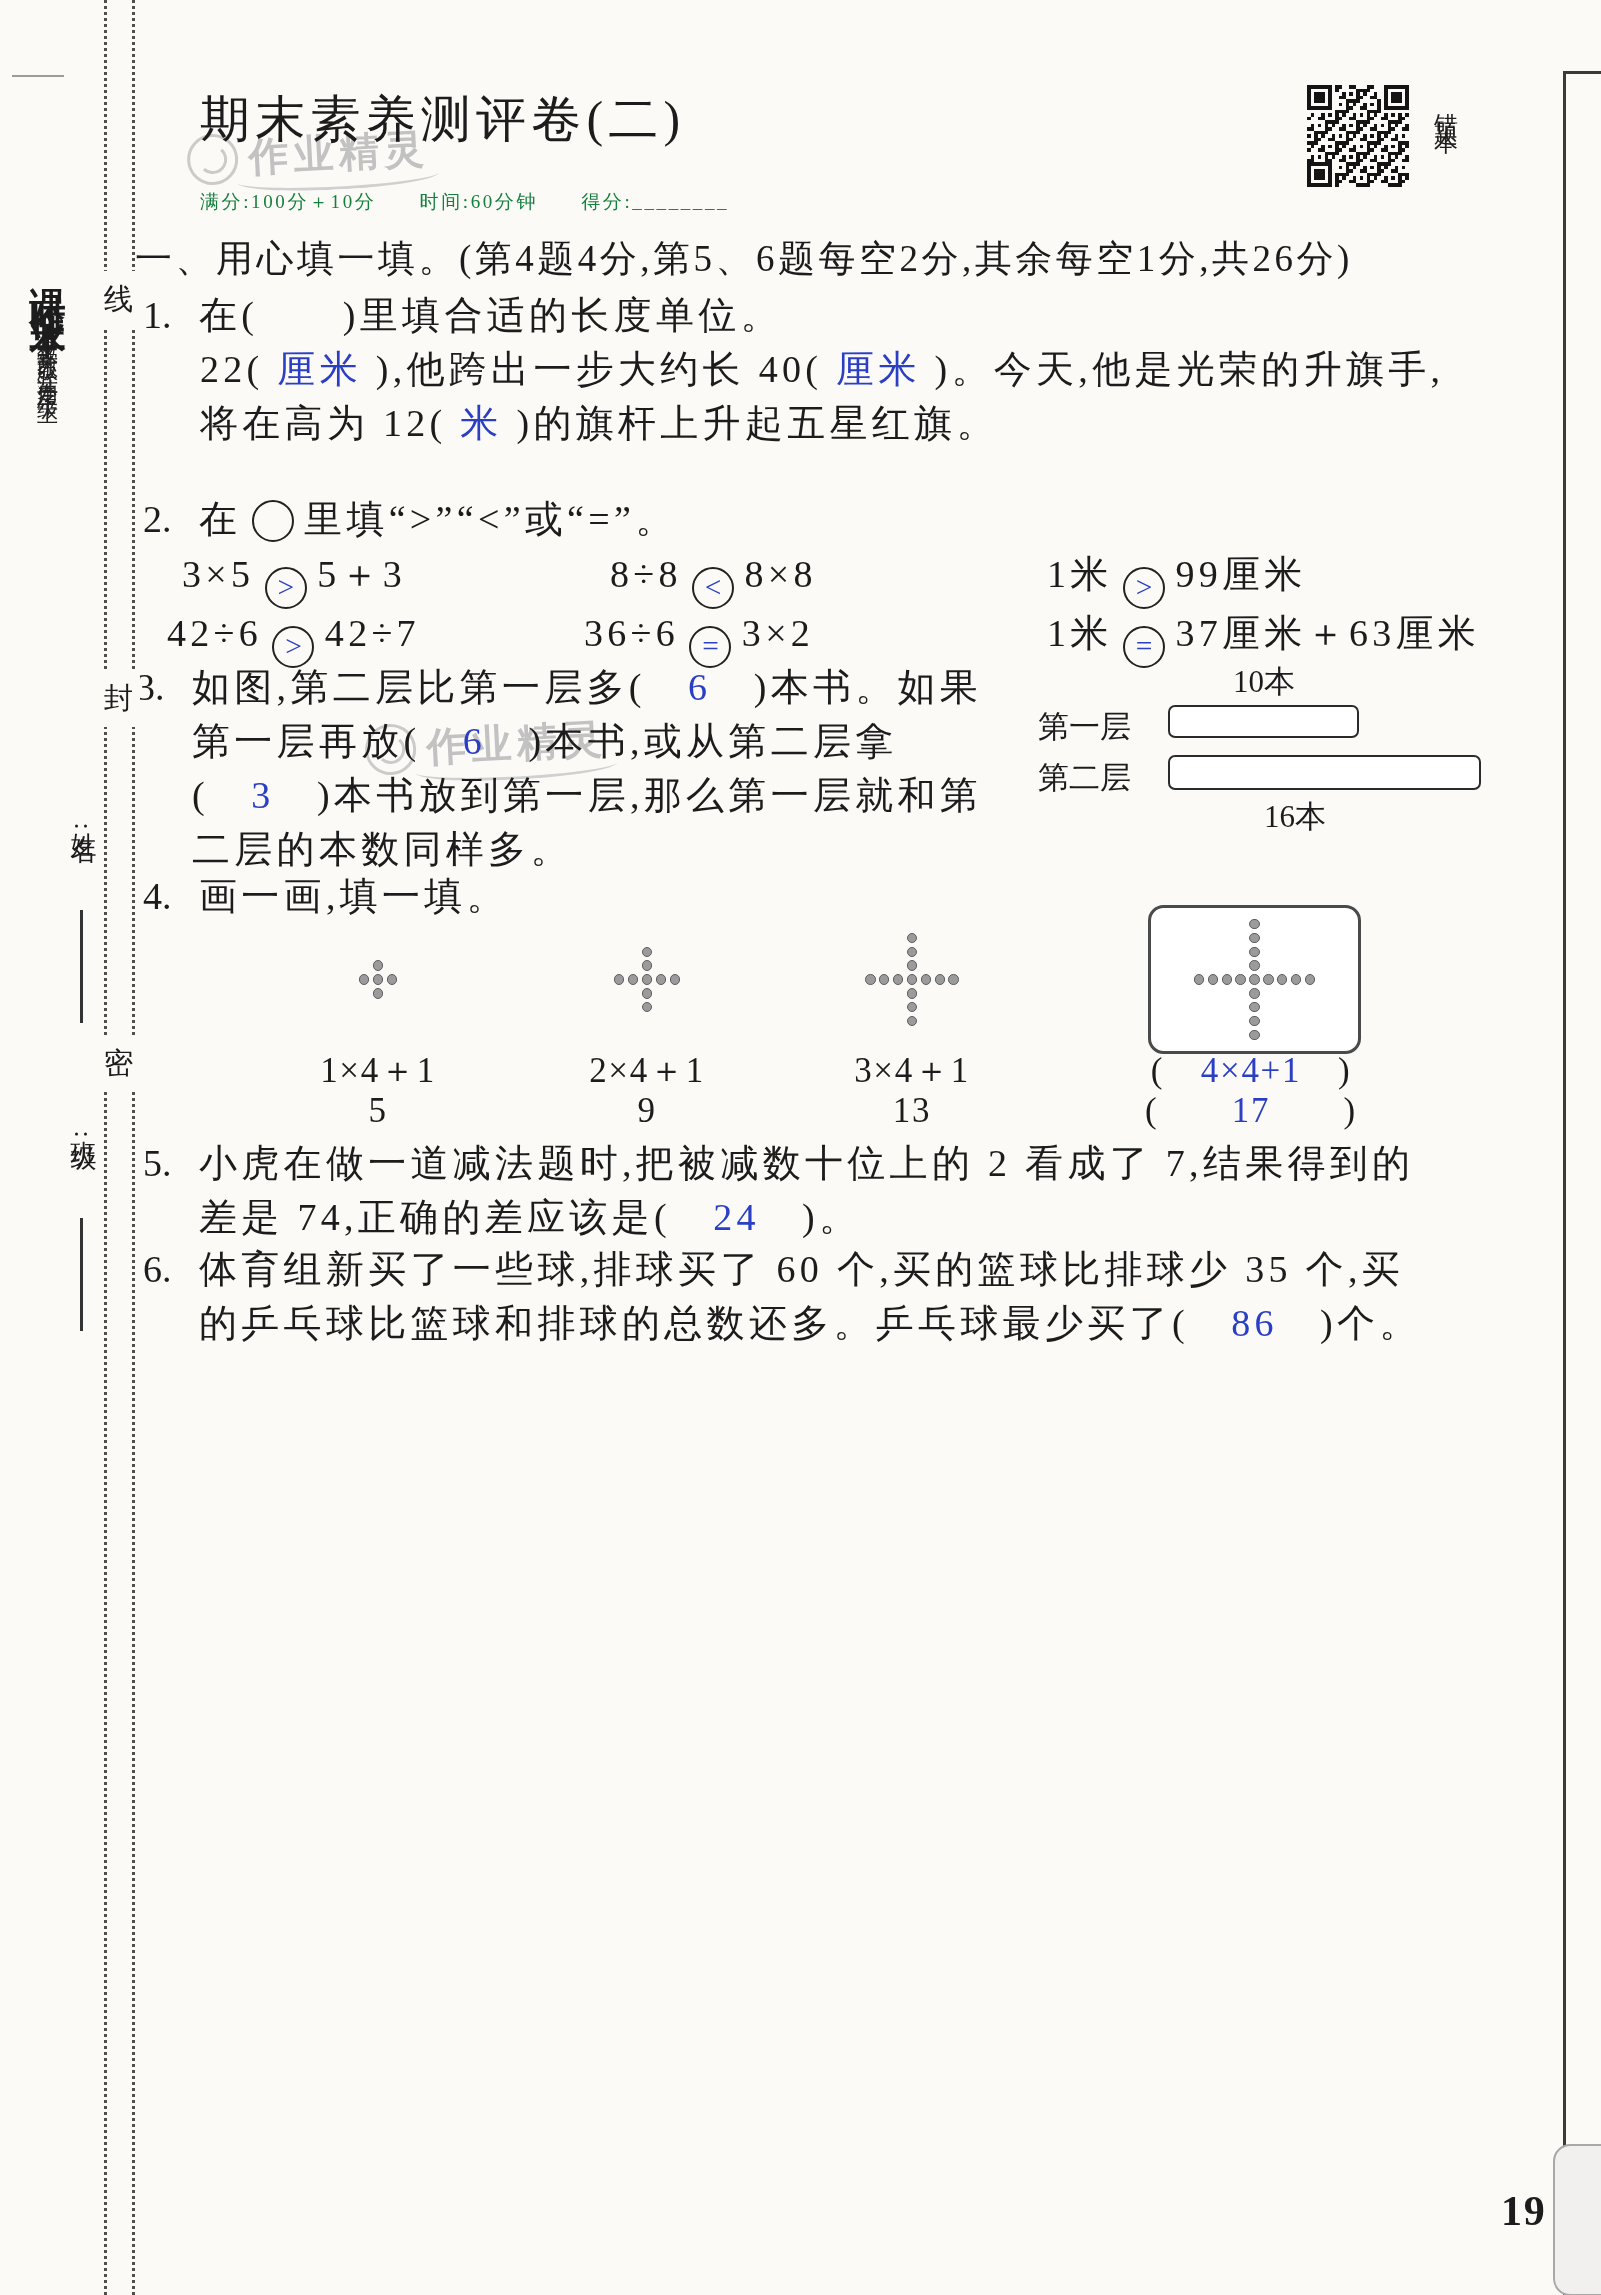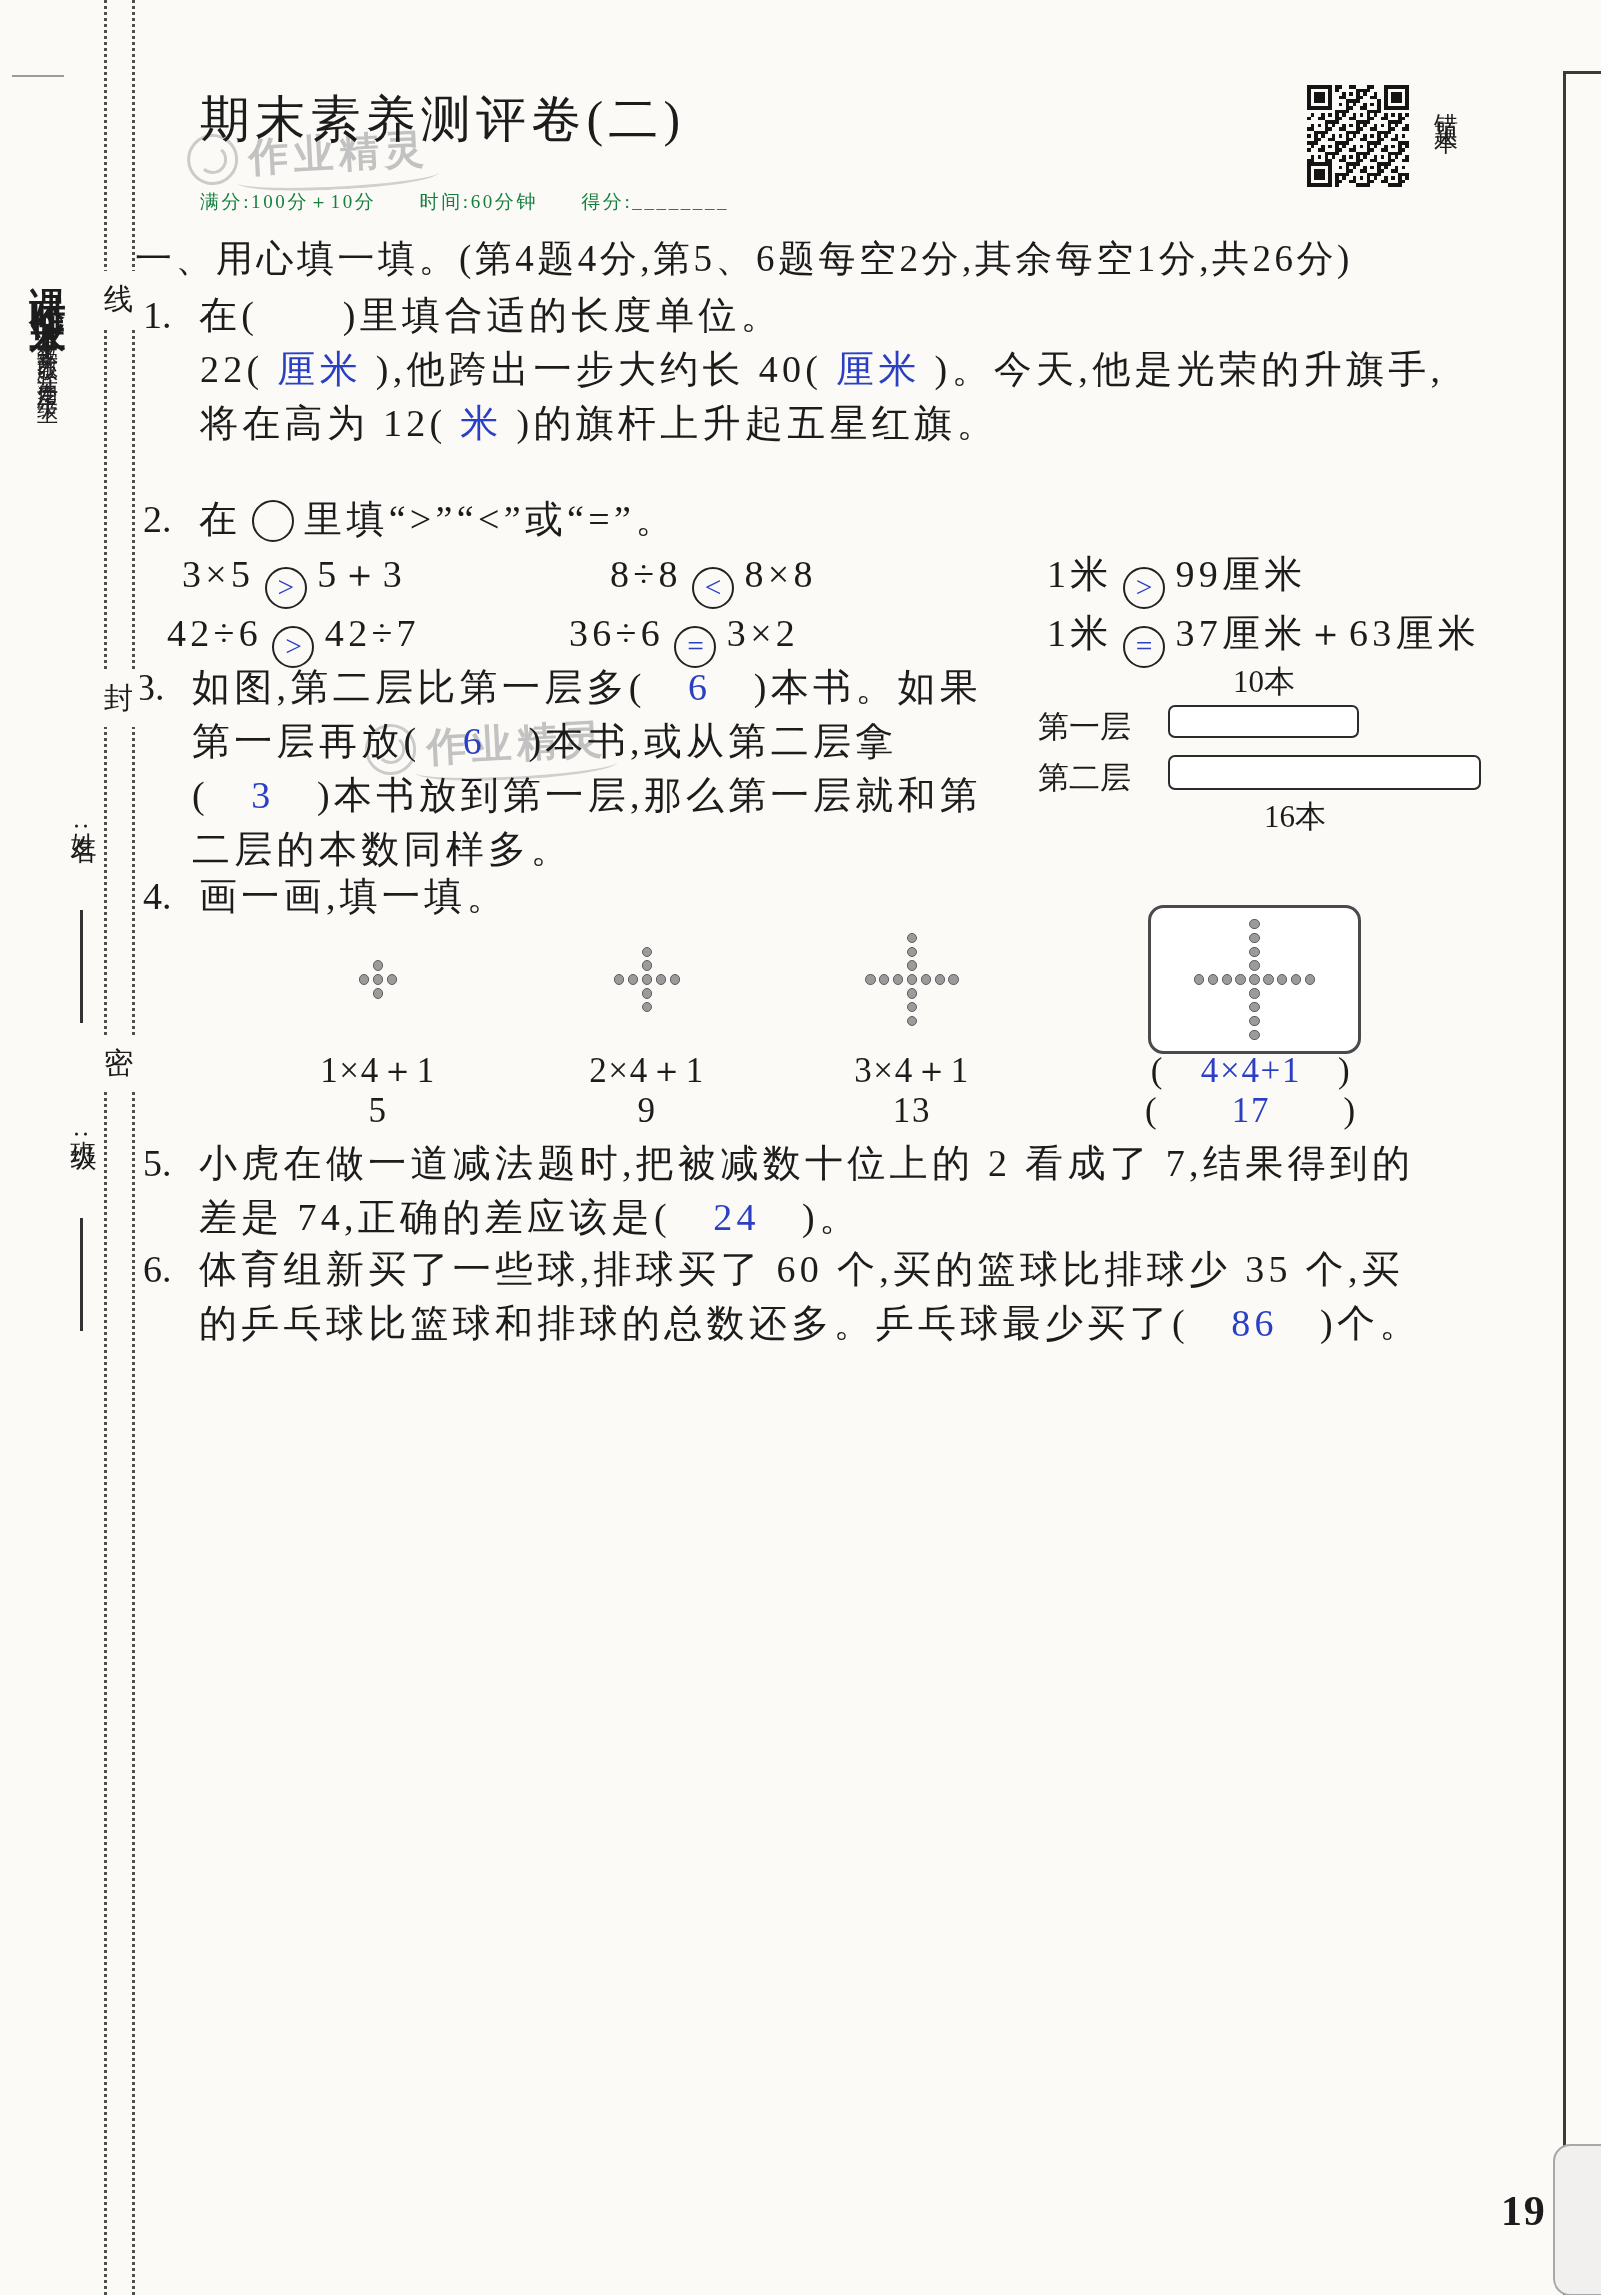--- a/index.html
+++ b/index.html
@@ -498,21 +498,21 @@
   <div class="line"><span>将在高为 12(</span><span class="ans"> 米 </span><span>)的旗杆上升起五星红旗。</span></div>
 </div>
 
 <div class="abs line" style="left:143px;top:492px;">
   <span class="qnum">2.</span><span><span>在</span><span class="cmp"></span><span>里填“&gt;”“&lt;”或“=”。</span></span>
 </div>
 <div class="abs line" style="left:182px;top:547px;"><span>3×5</span><span class="cmp">&gt;</span><span>5＋3</span></div>
 <div class="abs line" style="left:610px;top:515px;margin-top:32px;"><span>8÷8</span><span class="cmp">&lt;</span><span>8×8</span></div>
 <div class="abs line" style="left:1047px;top:547px;"><span>1米</span><span class="cmp">&gt;</span><span>99厘米</span></div>
 <div class="abs line" style="left:167px;top:606px;"><span>42÷6</span><span class="cmp">&gt;</span><span>42÷7</span></div>
-<div class="abs line" style="left:569px;top:606px;"><span>36÷6</span><span class="cmp">=</span><span>3×2</span></div>
+<div class="abs line" style="left:584px;top:606px;"><span>36÷6</span><span class="cmp">=</span><span>3×2</span></div>
 <div class="abs line" style="left:1047px;top:606px;"><span>1米</span><span class="cmp">=</span><span>37厘米＋63厘米</span></div>
 
 <div class="abs" style="left:136px;top:660px;">
   <div class="line">
     <span class="qnum">3.</span><span><span>如图,第二层比第一层多(</span><span class="ans">　6　</span><span>)本书。如果</span></span>
   </div>
   <div class="line cont"><span>第一层再放(</span><span class="ans">　6　</span><span>)本书,或从第二层拿</span></div>
   <div class="line cont"><span>(</span><span class="ans">　3　</span><span>)本书放到第一层,那么第一层就和第</span></div>
   <div class="line cont"><span>二层的本数同样多。</span></div>
 </div>

